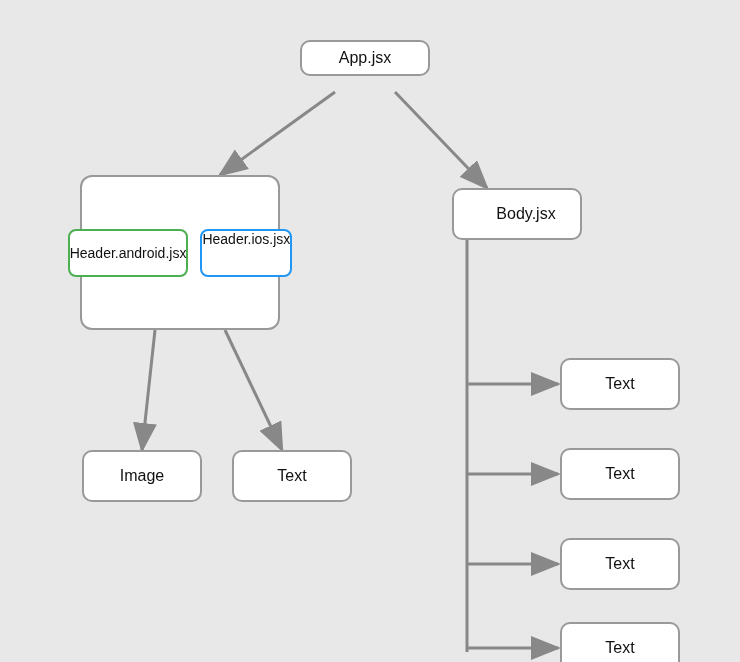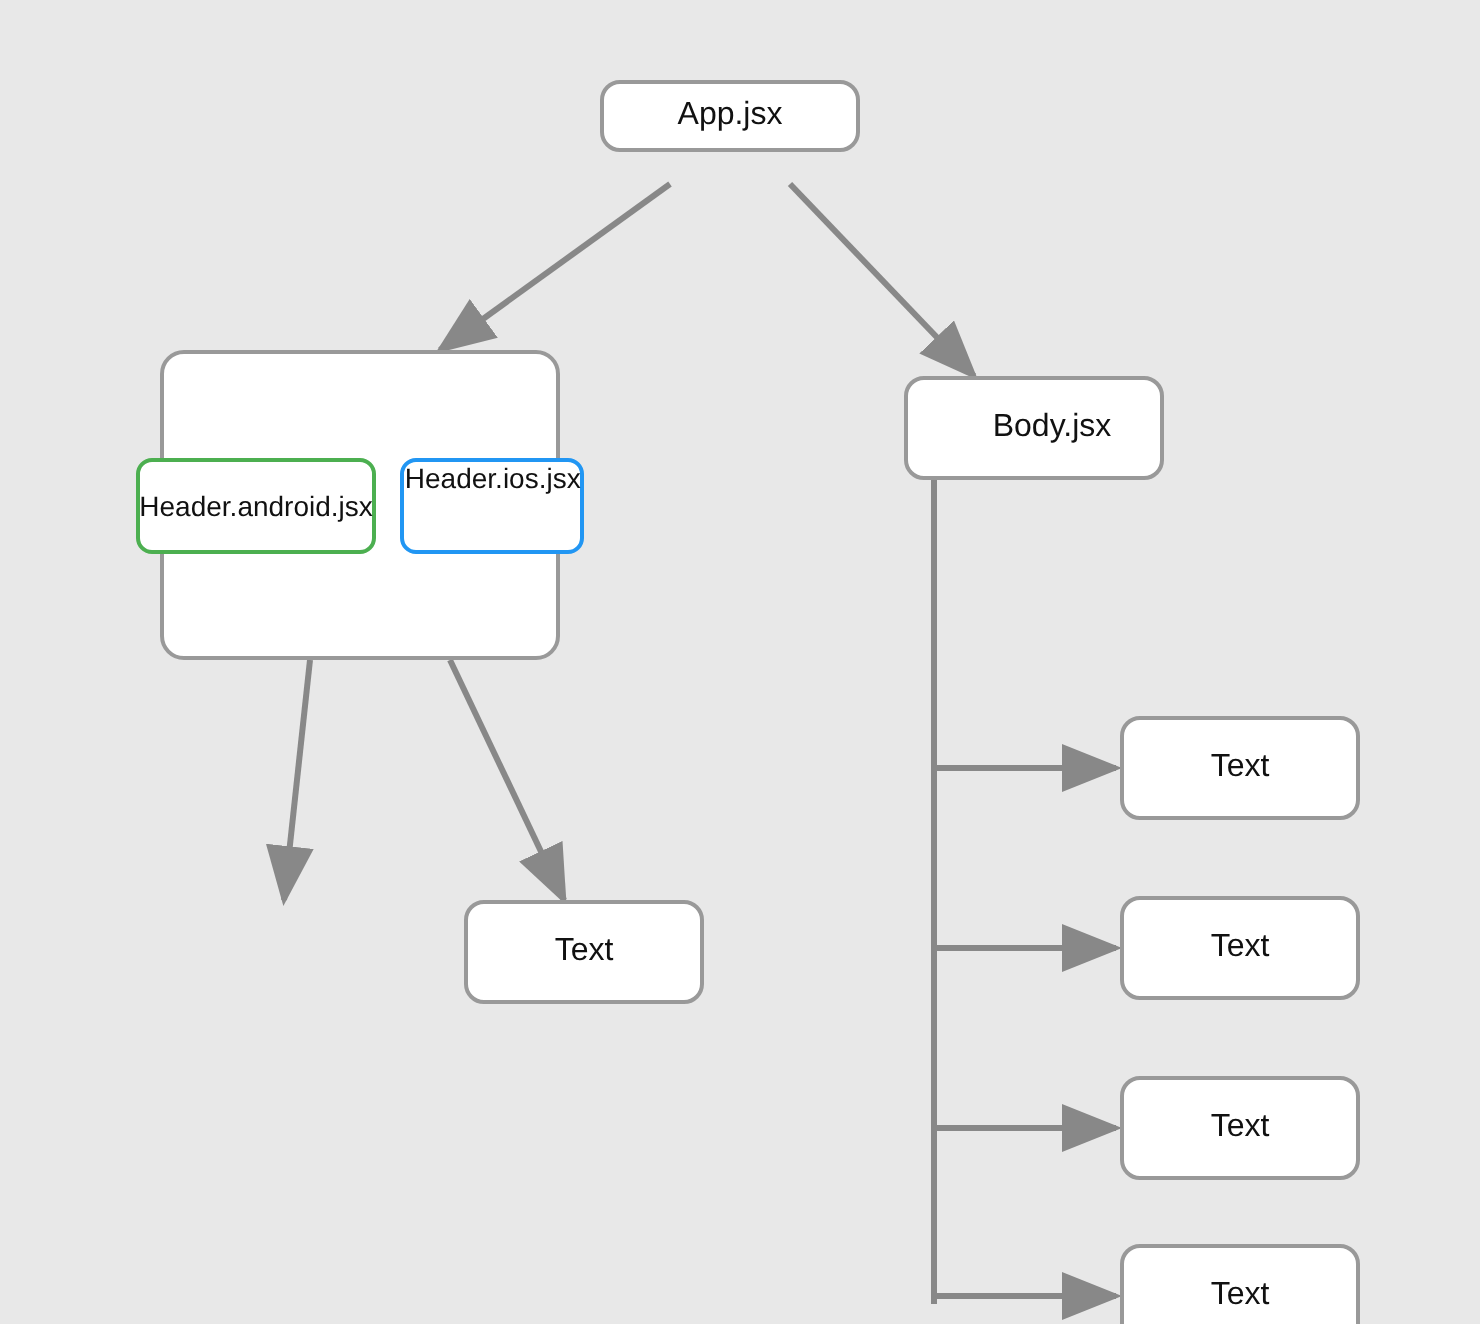--- a/index.html
+++ b/index.html
@@ -181,20 +181,23 @@
     </div>
     <div class="node-header-ios">
       <span>Header.ios.jsx</span>
     </div>
   </div>
 
   <div class="node node-bodyjsx">
     <span>Body.jsx</span>
   </div>
 
+  <div class="node node-image">
+    <span>Image</span>
+  </div>
 
   <div class="node node-text-header">
     <span>Text</span>
   </div>
 
   <div class="node node-text-1">
     <span>Text</span>
   </div>
 
   <div class="node node-text-2">

